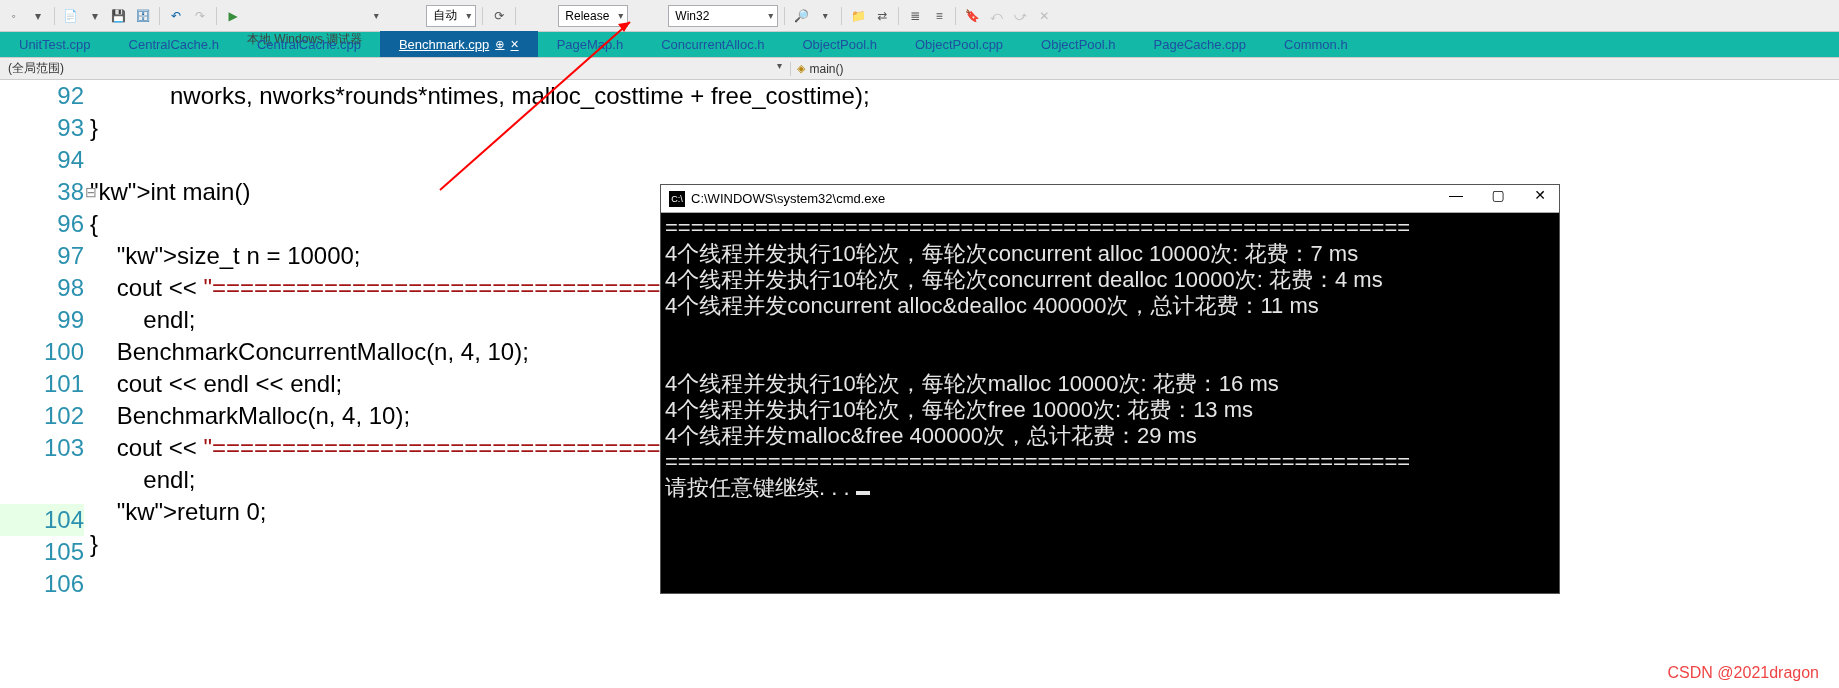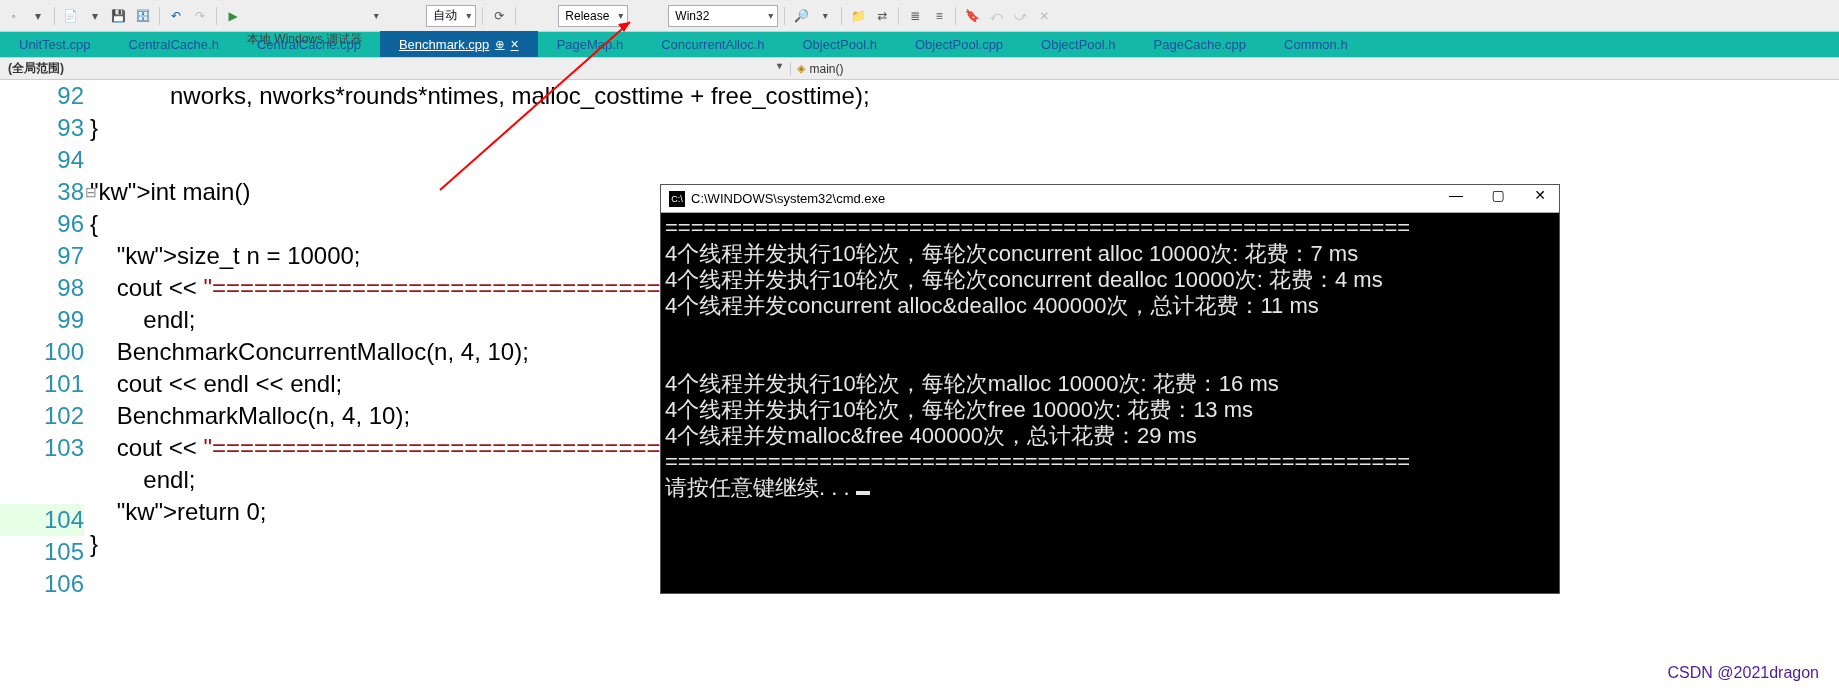--- a/index.html
+++ b/index.html
@@ -13,21 +13,21 @@
 .tb-combo::after { content:"▾"; position:absolute; right:4px; color:#555; font-size:10px; }
 .tb-label { color:#404040;margin-top:48px; }
 
 .tabs { height:26px; background:#14b8a6; display:flex; align-items:flex-end; border-bottom:1px solid #ccc; font-size:13px; }
 .tab { padding:4px 18px; color:#1e50a2; cursor:pointer; border:1px solid transparent; }
 .tab.active { background:#0e639c; color:#fff; display:flex; align-items:center; gap:6px;text-decoration:underline; }
 .tab-pin { font-size:11px; }
 .tab-close { font-size:14px; cursor:pointer; }
 
 .scopebar { height:22px; background:#eee; border-bottom:1px solid #ccc; display:flex; align-items:center; font-size:12px; color:#333; }
-.scope-left { padding:0 8px; width:790px;font-weight:bold; }
+.scope-left { padding:0 8px; width:790px; }
 .scope-right { border-left:1px solid #ccc; padding:0 6px; display:flex; align-items:center; gap:4px; }
 .scope-right::before { content:"◈"; color:#b8860b; font-size:11px; }
 
 .editor { display:flex; font-family:Consolas,monospace; font-size:24px; line-height:32px; background:#fff; }
 .gutter { width:90px; text-align:right; color:#2b91af; padding-right:6px; user-select:none; }
 .gutter .ln { height:32px; }
 .gutter .mark { background:#e6ffe6;margin-top:40px; }
 .code { flex:1; position:relative; }
 .code .row { height:32px; white-space:pre; }
 .str { color:#a31515; }
@@ -36,21 +36,21 @@
 .console { position:absolute; left:660px; top:184px; width:900px; height:410px; background:#000; color:#e5e5e5; font-family:SimSun,Consolas,monospace; font-size:22px; border:1px solid #555; }
 .console-title { height:28px; background:#fff; color:#000; display:flex; align-items:center; font-family:"Segoe UI"; font-size:13px; padding:0 8px; border-bottom:1px solid #aaa; }
 .console-title .cicon { width:16px; height:16px; background:#000; margin-right:6px; display:flex; align-items:center; justify-content:center; color:#fff; font-size:9px; }
 .console-ctrls { position:absolute; right:4px; top:2px; display:flex; gap:12px; font-family:"Segoe UI"; font-size:14px; color:#000; }
 .console-ctrls span { width:30px; text-align:center; cursor:pointer; }
 .console-body { padding:2px 4px; white-space:pre; line-height:26px; }
 .cursor-blink { display:inline-block; width:14px; height:4px; background:#e5e5e5; vertical-align:baseline; }
 
 .arrow { position:absolute; pointer-events:none; }
 
-.watermark { position:absolute; right:20px; bottom:6px; color:#4c1d95; font-size:16px; font-family:Arial;text-align:right; }
+.watermark { position:absolute; right:20px; bottom:6px; color:#ef4444; font-size:16px; font-family:Arial;text-align:right; }
 </style>
 </head>
 <body>
 
 <div class="toolbar">
   <span class="tb-btn">◦</span>
   <span class="tb-btn">▾</span>
   <span class="tb-sep"></span>
   <span class="tb-btn">📄</span>
   <span class="tb-btn">▾</span>

